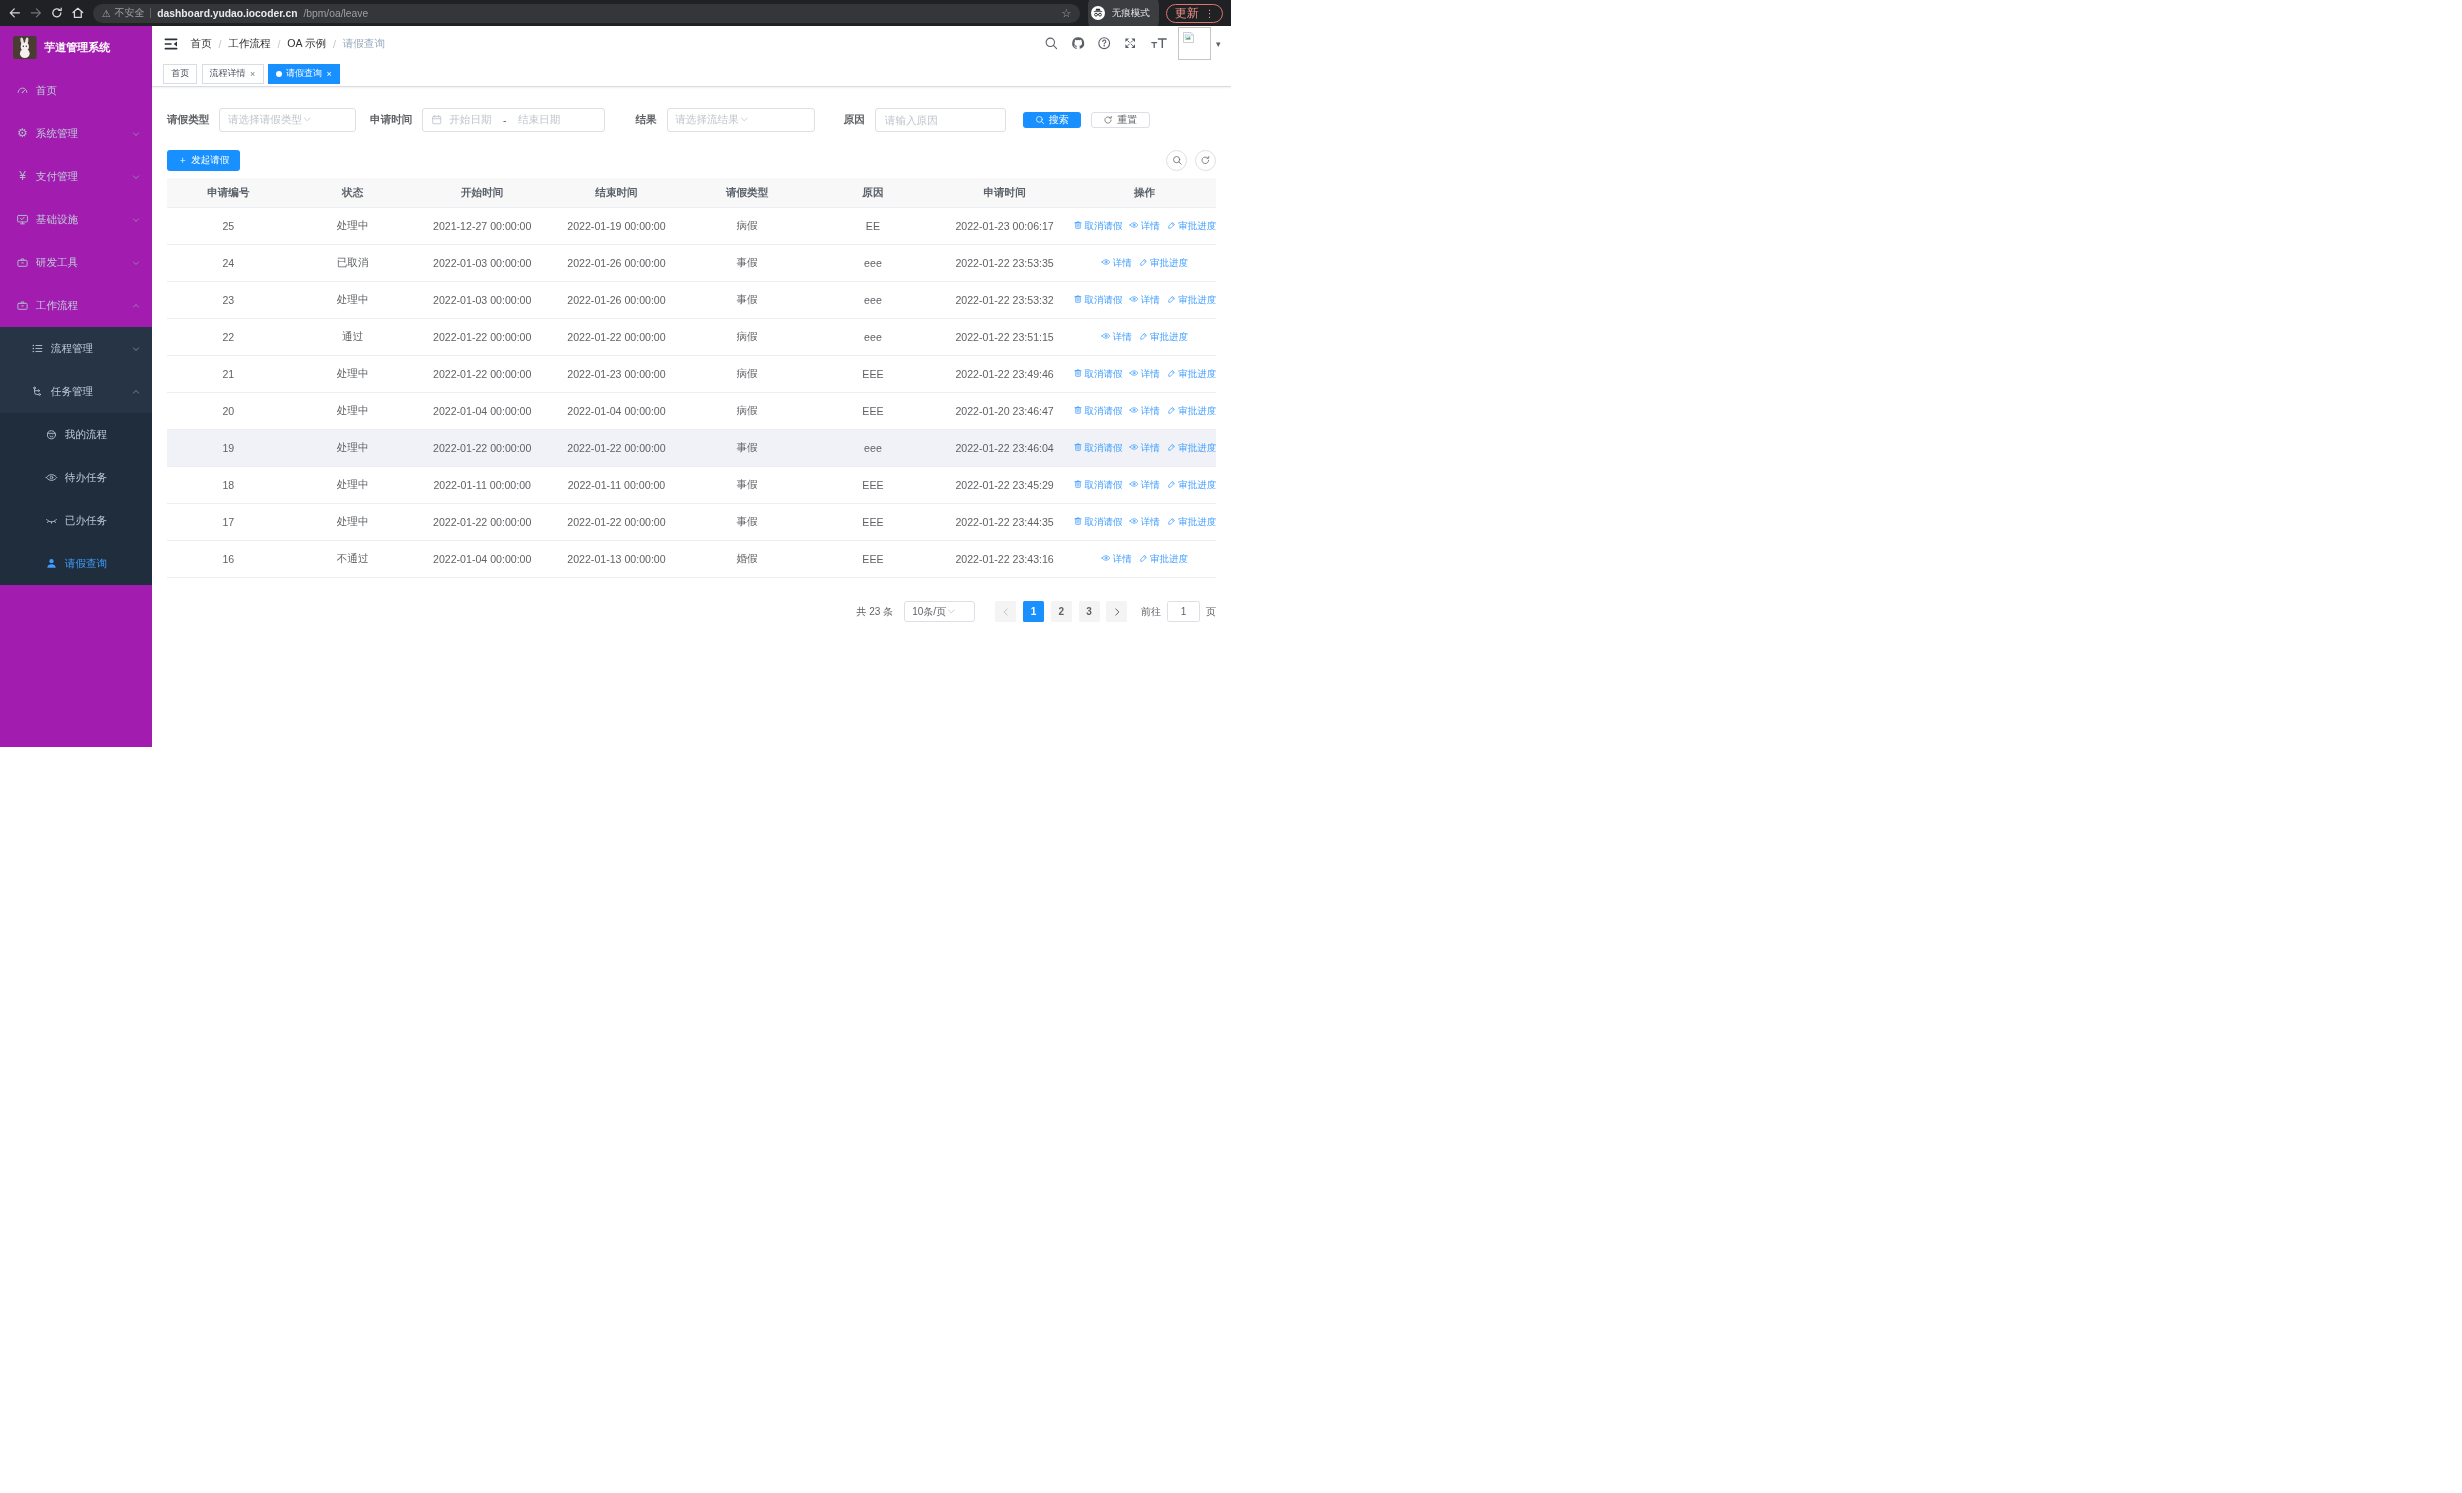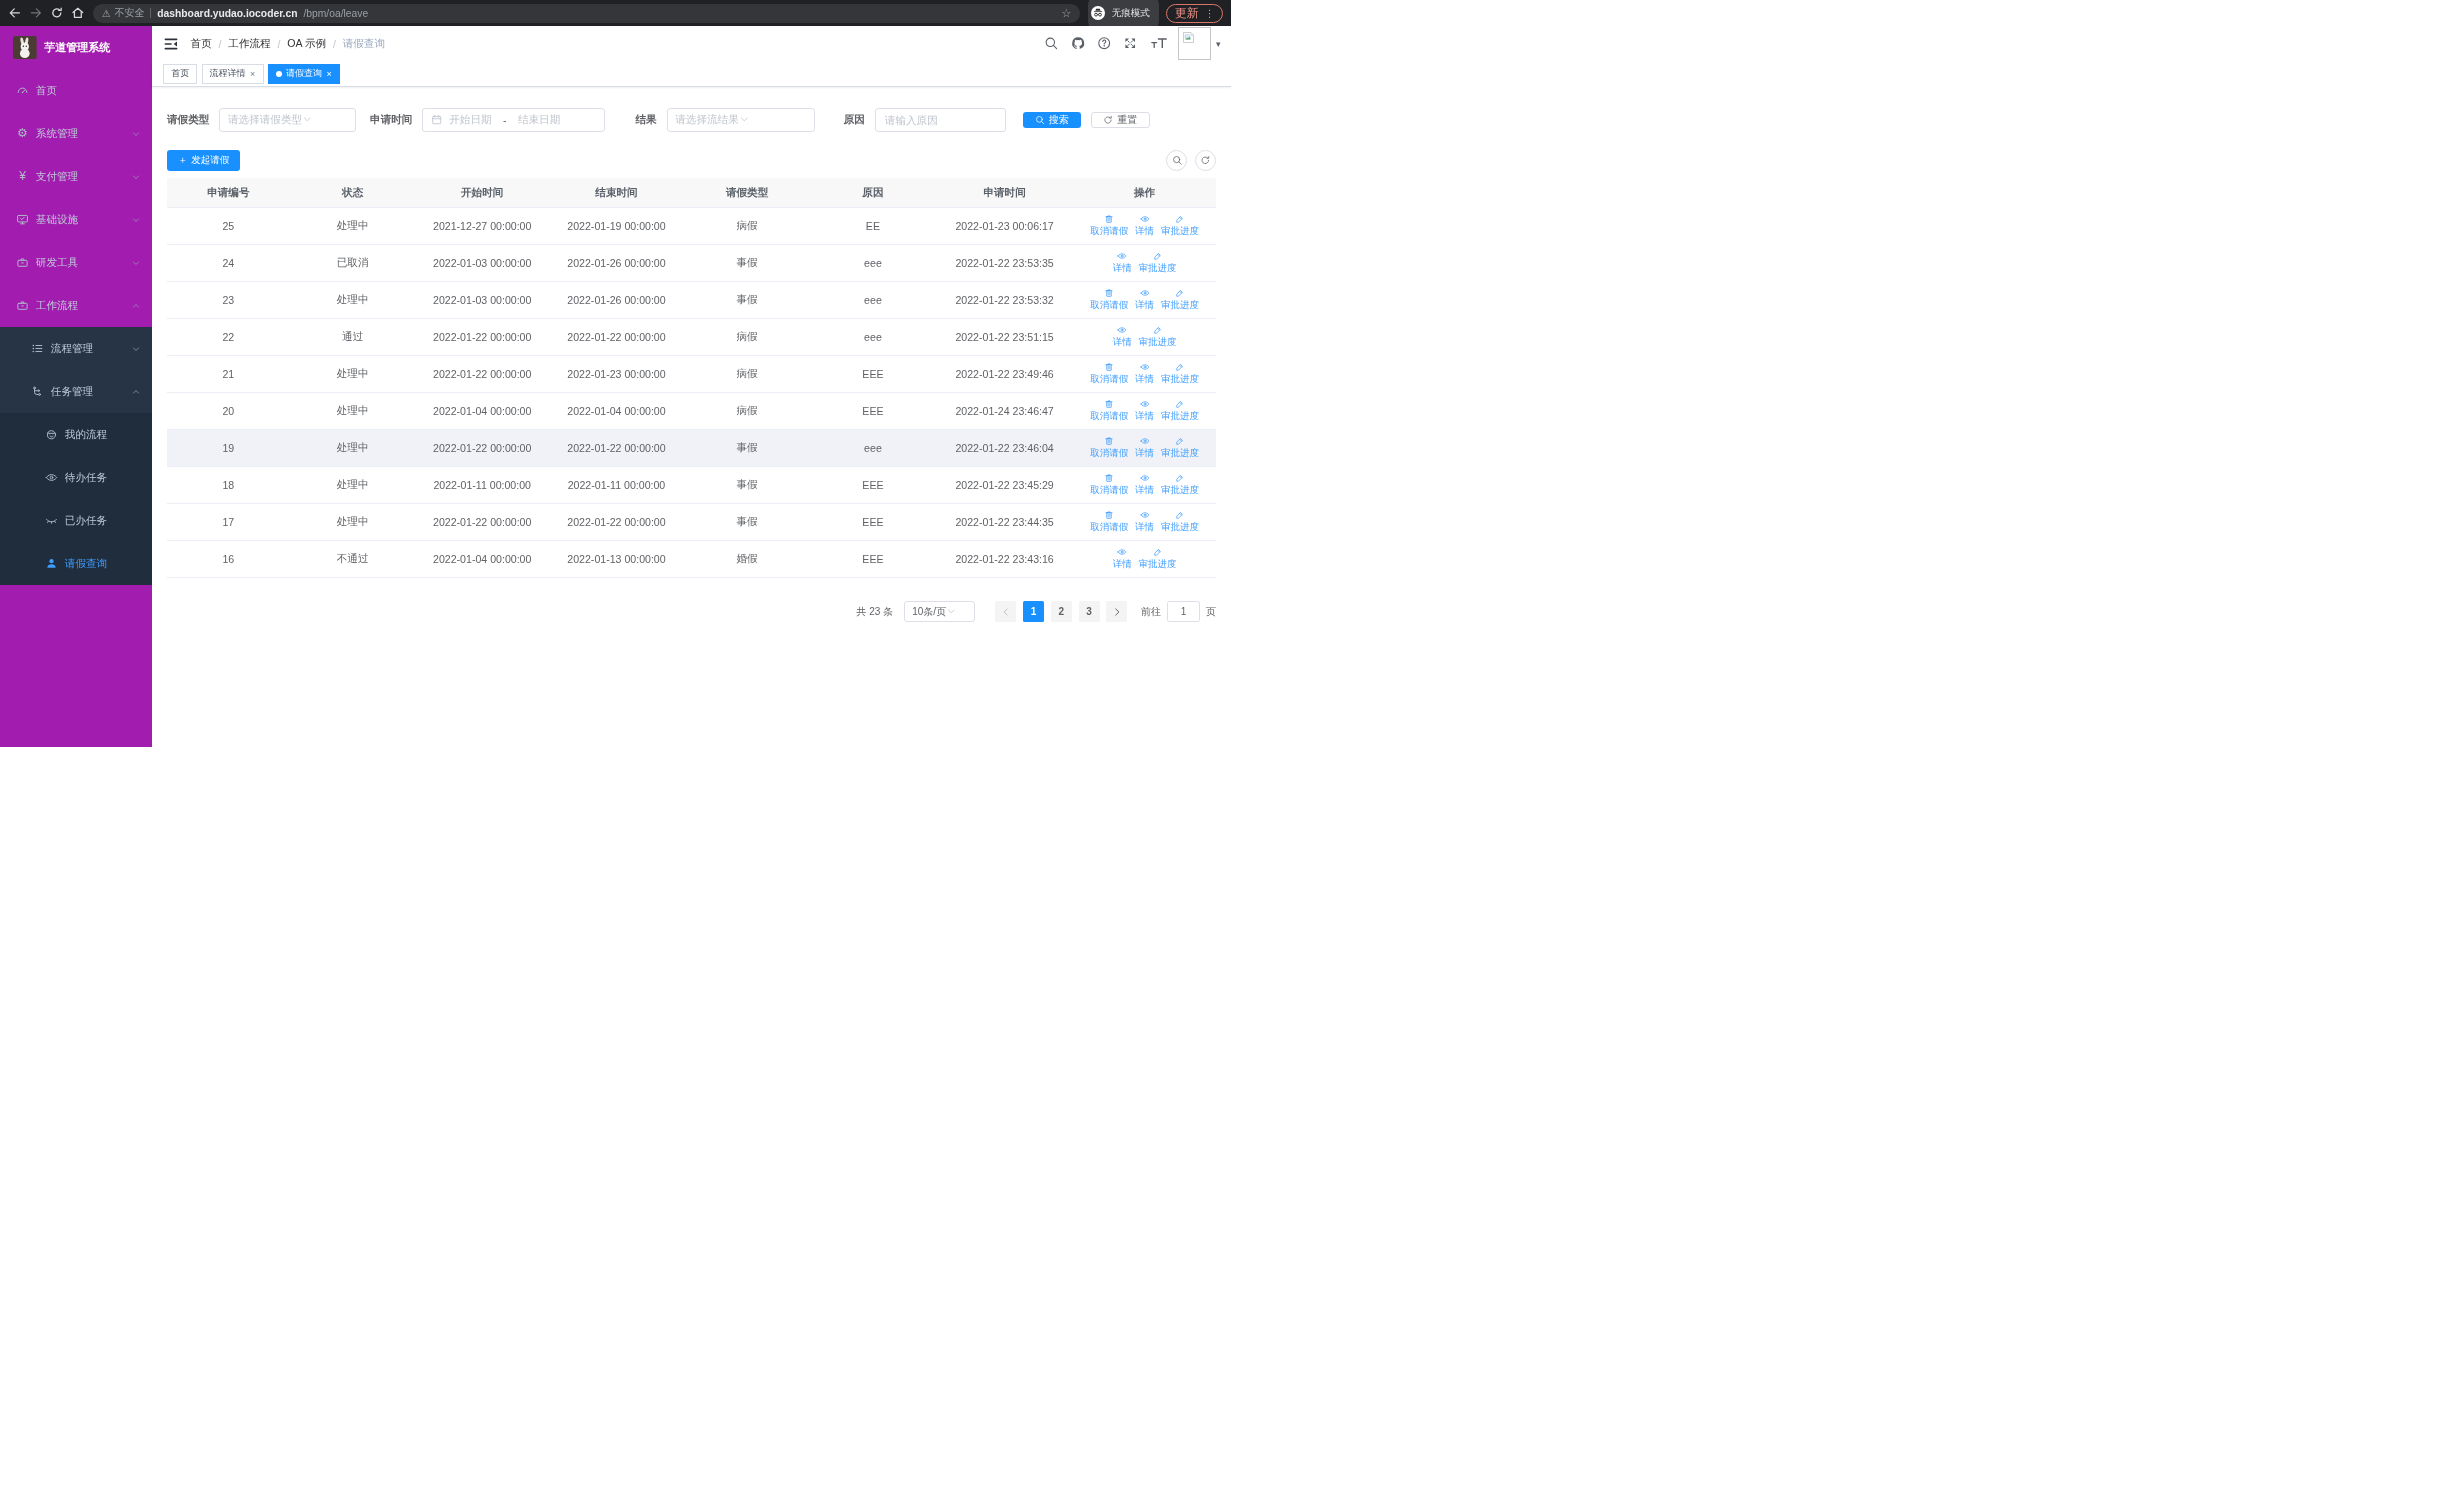--- a/index.html
+++ b/index.html
@@ -101,21 +101,21 @@
   
   .tbl { margin-top:7.6px; width:100%; font-size:10.6px; }
   .tr { display:flex; align-items:center; border-bottom:0.8px solid #ebeef5; }
   .thead { background:#f8f8f9; height:30px; color:#5a6169; font-weight:700; border-bottom:0.8px solid #ebeef5; }
   .tbody .tr { height:37px; color:#606266; background:#fff; }
   .tbody .tr.hl { background:#f0f2f7; }
   .td { text-align:center; padding:0 3px; overflow:hidden; white-space:nowrap; }
   .c0{width:11.7%;} .c1{width:12%;} .c2{width:12.7%;} .c3{width:12.9%;}
   .c4{width:12%;} .c5{width:12%;} .c6{width:13.1%;} .c7{width:13.6%;}
   .ops { display:flex; align-items:center; justify-content:center; gap:6.8px; }
-  .op-link { display:inline-flex; align-items:center; gap:1.5px; color:#409eff; font-size:9.5px; cursor:pointer; white-space:nowrap;flex-direction:column; }
+  .op-link { display:inline-flex; align-items:flex-start; gap:1.5px; color:#409eff; font-size:9.5px; cursor:pointer; white-space:nowrap; }
   .op-link .oi { width:10px; height:10px; }
 
   
   .pager-row { margin-top:23px; display:flex; align-items:center; justify-content:flex-end; font-size:10px; color:#606266; }
   .total-txt { margin-right:10.6px; }
   .size-sel { width:71px; height:21px; font-size:10px; color:#606266; margin-right:13.7px; }
   .pg-btn { min-width:21px; height:21px; border-radius:1.5px; background:#f4f4f5; color:#606266; font-weight:700; display:flex; align-items:center; justify-content:center; margin-left:6.8px; cursor:pointer; font-size:10px; }
   .pg-btn.pg-active { background:#1890ff; color:#fff; }
   .pg-btn .pa { width:10px; height:10px; }
   .pg-btn.disabled { color:#c0c4cc; cursor:default; }
@@ -693,21 +693,21 @@
                 </span>
               </div>
             </div>
             <div class="tr">
               <div class="td c0">20</div>
               <div class="td c1">处理中</div>
               <div class="td c2">2022-01-04 00:00:00</div>
               <div class="td c3">2022-01-04 00:00:00</div>
               <div class="td c4">病假</div>
               <div class="td c5">EEE</div>
-              <div class="td c6">2022-01-24 23:46:47</div>
+              <div class="td c6">2022-01-20 23:46:47</div>
               <div class="td c7 ops">
                 <span class="op-link">
                   <span class="oi ico">
                     <svg viewBox="0 0 24 24">
                       <path d="M4.5 6.5h15"></path>
                       <path d="M9.5 6.2V4.5h5v1.7"></path>
                       <rect x="6.5" y="6.5" width="11" height="13.5" rx="1"></rect>
                       <path d="M10 10v6.5M14 10v6.5"></path>
                     </svg>
                   </span>

